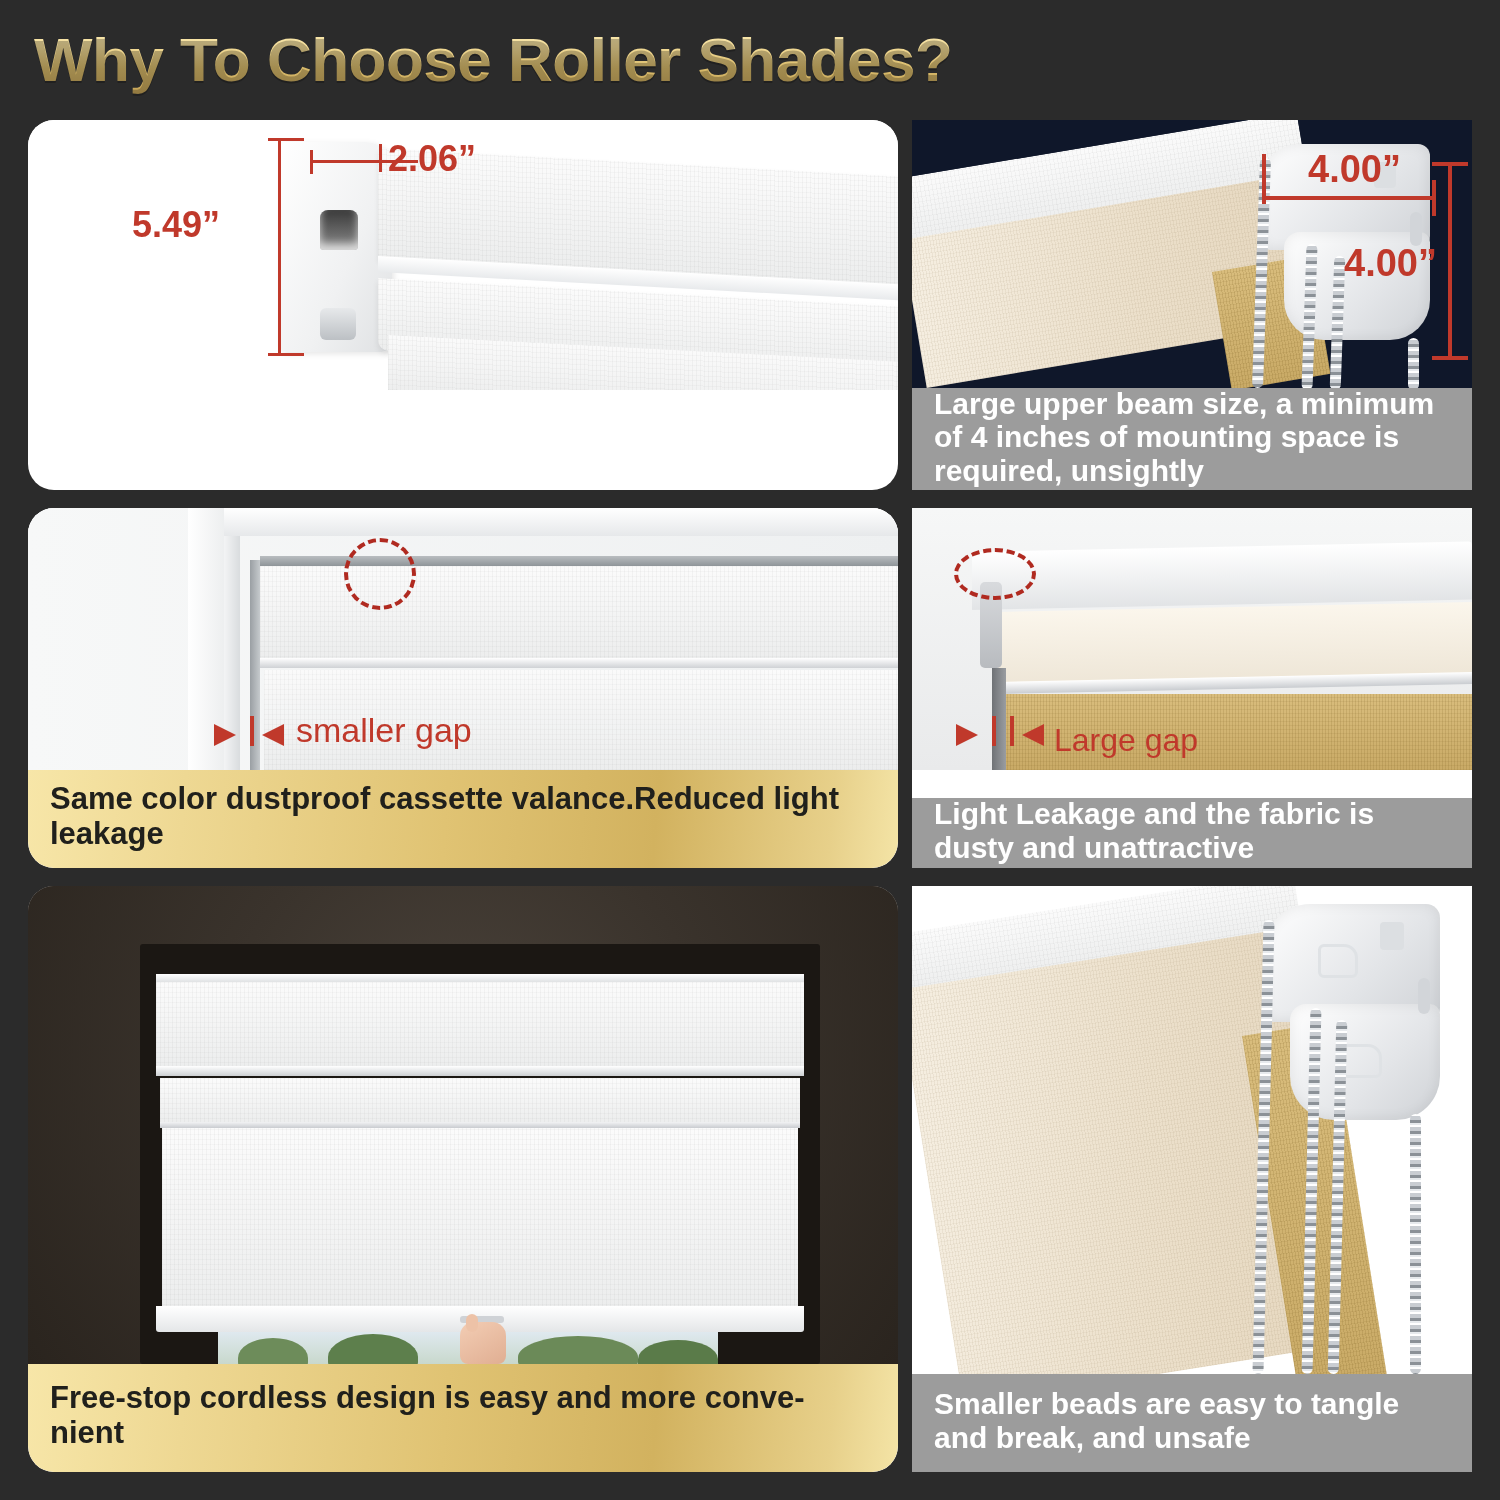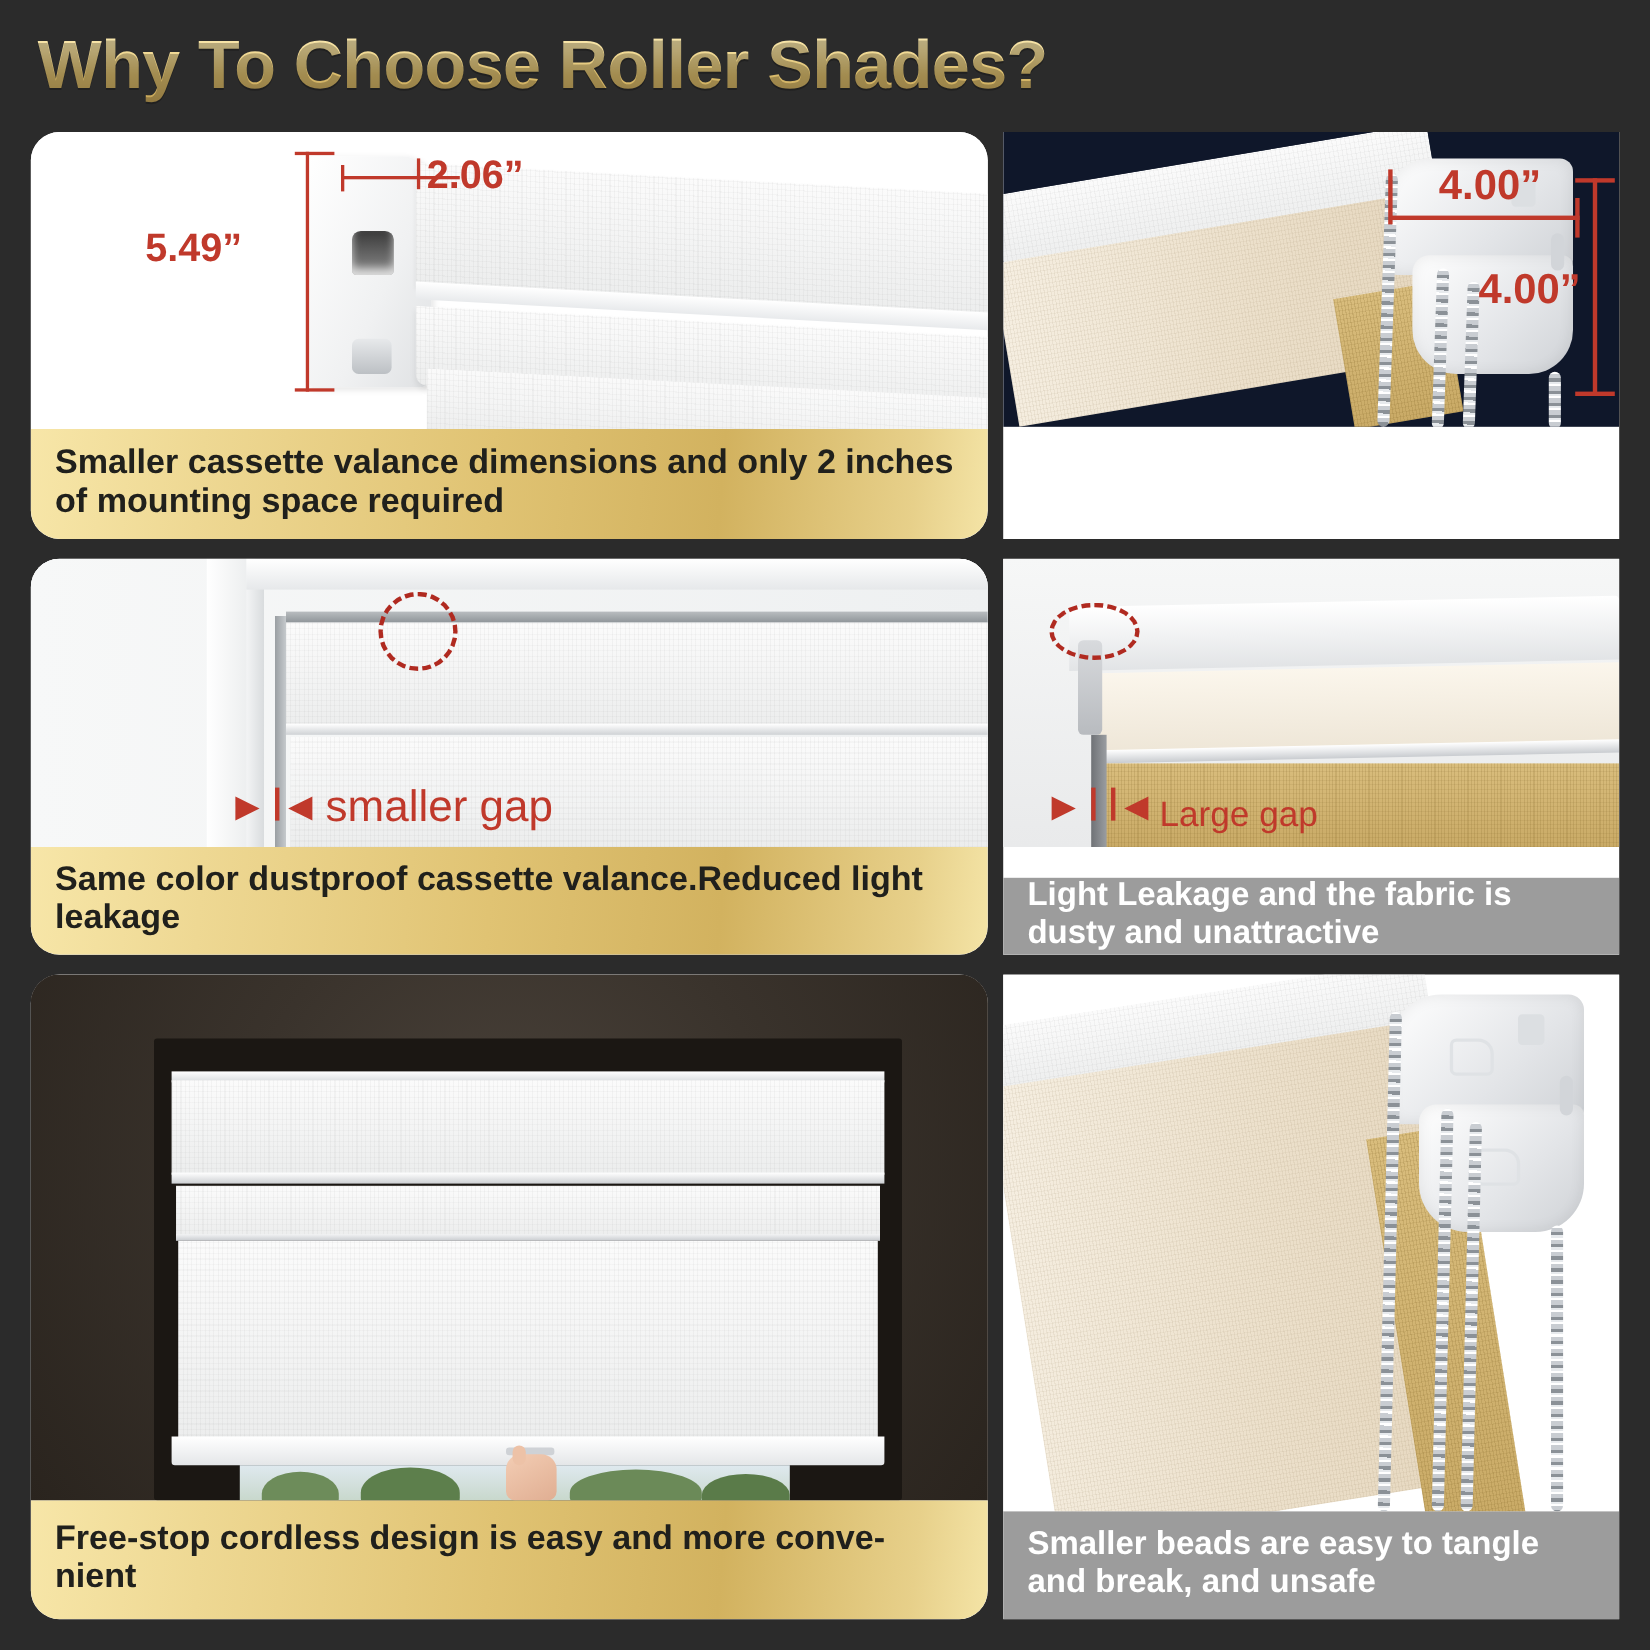--- a/index.html
+++ b/index.html
@@ -141,21 +141,20 @@
         <div class="dim-line" style="left:240px; top:18px; width:36px; height:3px;"></div>
         <div class="dim-line" style="left:240px; top:233px; width:36px; height:3px;"></div>
         <div class="dim-label" style="left:104px; top:84px; font-size:36px;">5.49”</div>
 
         <div class="dim-line" style="left:282px; top:40px; width:108px; height:3px;"></div>
         <div class="dim-line" style="left:282px; top:30px; width:3px; height:24px;"></div>
         <div class="dim-line" style="left:351px; top:24px; width:3px; height:28px;"></div>
         <div class="dim-label" style="left:360px; top:18px; font-size:36px;">2.06”</div>
       </div>
     </div>
-    <div class="cap gold" style="height:100px;">Smaller cassette valance dimensions and only 2 inches of mounting space required</div>
   </div>
 
   <div class="panel bad" style="left:912px; top:120px; width:560px; height:370px;">
     <div class="pic" style="height:268px; background:#0f172a;">
       <div class="stage">
 
         <div class="fabric-white" style="position:absolute; left:-10px; top:58px; width:400px; height:72px;
              transform:rotate(-9.5deg); transform-origin:left top; border-radius:8px;"></div>
         <div class="fabric-cream" style="position:absolute; left:-10px; top:120px; width:400px; height:150px;
              transform:rotate(-9.5deg); transform-origin:left top;"></div>
@@ -179,20 +178,21 @@
         <div class="dim-line" style="left:350px; top:34px; width:4px; height:50px;"></div>
         <div class="dim-line" style="left:520px; top:60px; width:4px; height:36px;"></div>
         <div class="dim-label" style="left:396px; top:28px; font-size:38px;">4.00”</div>
 
         <div class="dim-line" style="left:536px; top:42px; width:4px; height:198px;"></div>
         <div class="dim-line" style="left:520px; top:42px; width:36px; height:4px;"></div>
         <div class="dim-line" style="left:520px; top:236px; width:36px; height:4px;"></div>
         <div class="dim-label" style="left:432px; top:122px; font-size:38px;">4.00”</div>
       </div>
     </div>
+    <div class="cap gray" style="height:102px;">Large upper beam size, a minimum of 4 inches of mounting space is required, unsightly</div>
   </div>
 
   <div class="panel good" style="left:28px; top:508px; width:870px; height:360px;">
     <div class="pic" style="height:262px; background:#f4f5f6;">
       <div class="stage">
 
         <div style="position:absolute; inset:0; background:linear-gradient(90deg,#f7f8f8,#eef0f1);"></div>
 
         <div style="position:absolute; left:160px; top:0; width:44px; height:262px;
              background:linear-gradient(90deg,#ffffff,#e9ebec);"></div>
@@ -211,21 +211,21 @@
         <div class="fabric-white" style="position:absolute; left:236px; top:162px; width:656px; height:100px; opacity:.96;"></div>
 
         <div style="position:absolute; left:222px; top:52px; width:10px; height:210px;
              background:linear-gradient(90deg,#9a9fa3,#c6cacd);"></div>
 
         <div class="dashed-circle" style="left:316px; top:30px; width:72px; height:72px;"></div>
 
         <div class="arrow-r" style="left:186px; top:216px;"></div>
         <div class="dim-line" style="left:222px; top:208px; width:4px; height:30px;"></div>
         <div class="arrow-l" style="left:234px; top:216px;"></div>
-        <div class="gap-label" style="left:268px; top:203px; font-size:40px;">smaller gap</div>
+        <div class="gap-label" style="left:268px; top:203px; font-size:34px;">smaller gap</div>
       </div>
     </div>
     <div class="cap gold" style="height:98px;">Same color dustproof cassette valance.Reduced light leakage</div>
   </div>
 
   <div class="panel bad" style="left:912px; top:508px; width:560px; height:360px;">
     <div class="pic" style="height:262px; background:#f1f2f3;">
       <div class="stage">
         <div style="position:absolute; inset:0; background:linear-gradient(180deg,#f6f7f7,#e9eaeb);"></div>
 

